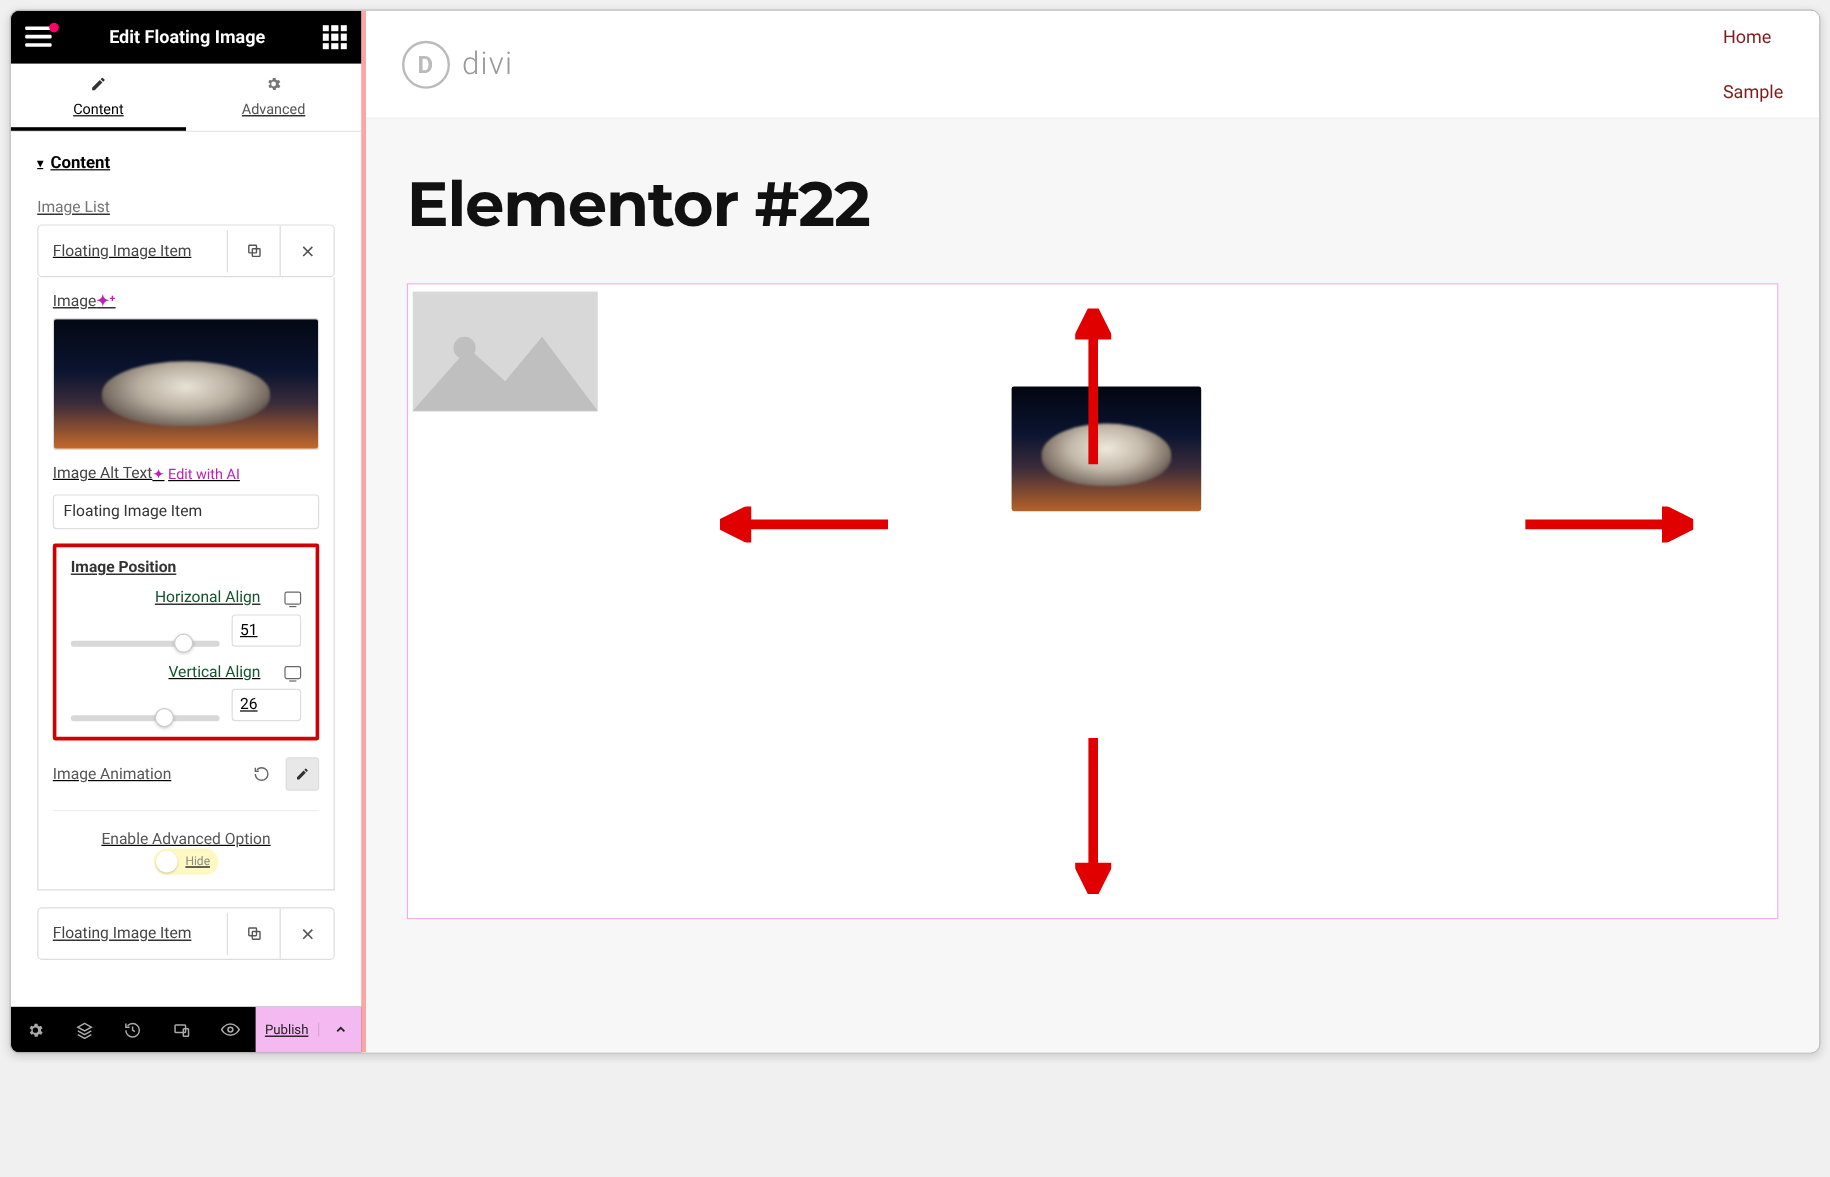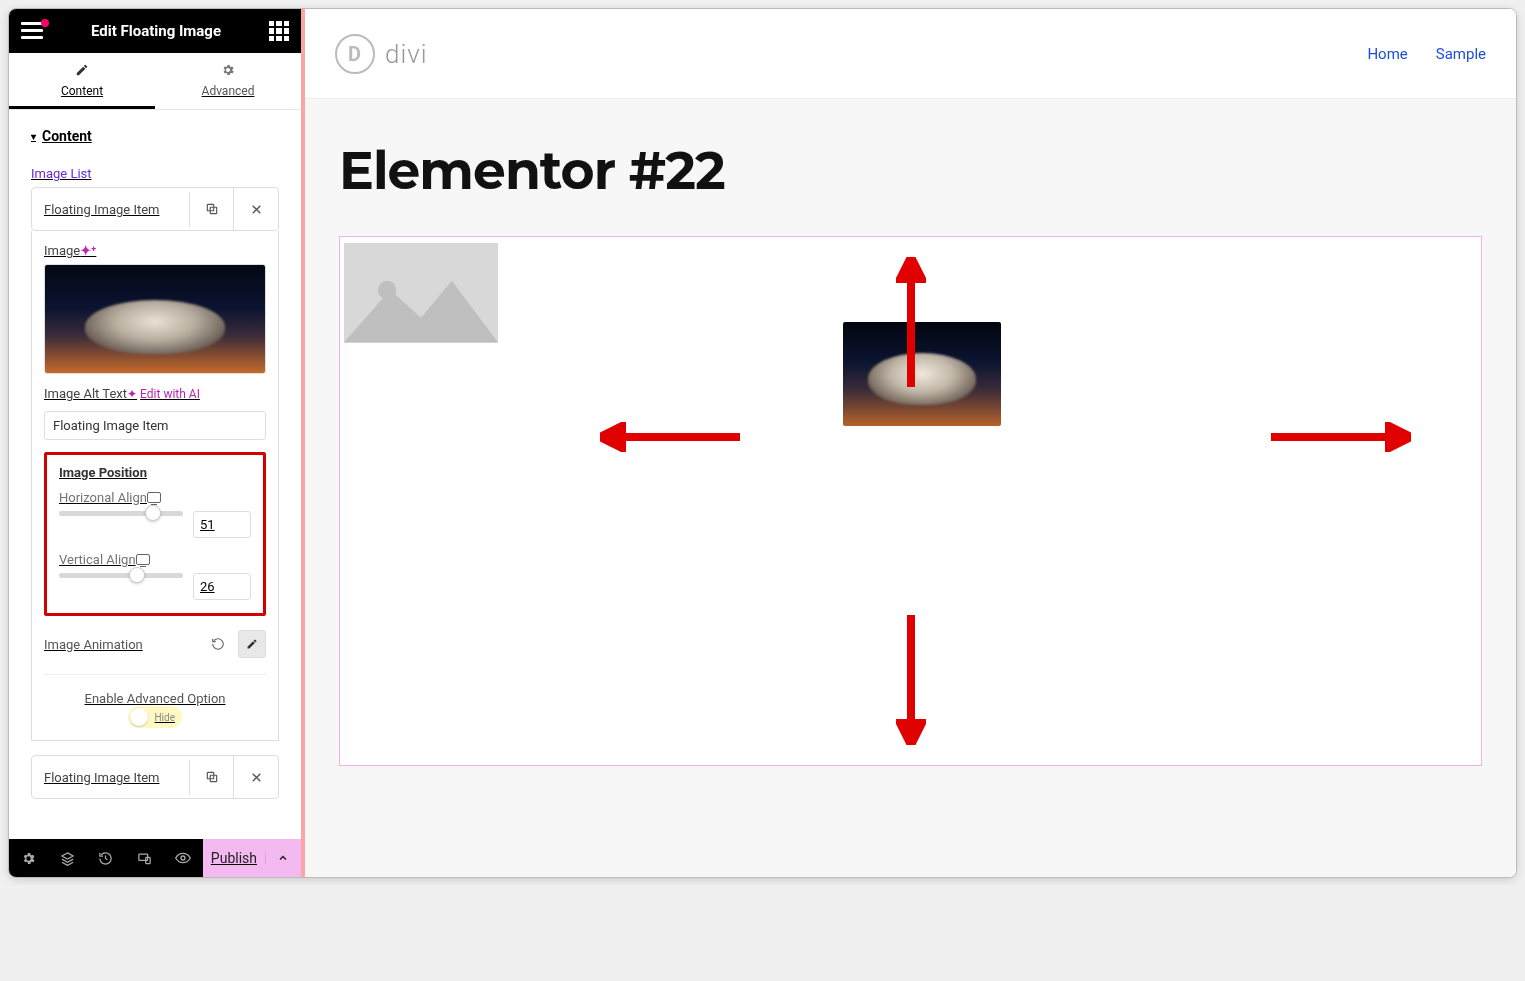--- a/index.html
+++ b/index.html
@@ -22,73 +22,73 @@
 .sb-tabs { display: flex; border-bottom: 1px solid #e5e5e5; }
 .sb-tab { flex: 1; text-align: center; padding: 10px 0 8px; font-size: 12px; color: #555; cursor: pointer; }
 .sb-tab.active { border-bottom: 3px solid #000; color: #000; }
 .tab-icon { margin-bottom: 4px; }
 .pencil-icon, .gear-icon { display: inline-block; }
 
 
 .sb-body { flex: 1; overflow-y: auto; padding: 18px 22px 10px; }
 .section-caret { color: #000; font-weight: 700; font-size: 14px; cursor: pointer; display: flex; align-items: center; gap: 6px; }
 .section-caret::before { content: "▾"; font-size: 10px; }
-.field-label { font-size: 13px; color: #6d28d9; margin-top: 22px; margin-bottom: 6px; }
+.field-label { font-size: 13px; color: #737373; margin-top: 22px; margin-bottom: 6px; }
 
 
 .item-row { display: flex; border: 1px solid #ddd; border-radius: 4px; align-items: center; margin-bottom: 0; }
 .item-row .label { flex: 1; padding: 10px 12px; font-size: 13px; color: #444; border-right: 1px solid #ddd; }
 .row-btn { width: 44px; height: 42px; display: flex; align-items: center; justify-content: center; cursor: pointer; color: #555; border-right: 1px solid #ddd; }
 .row-btn:last-child { border-right: none; }
 
 
 .repeater-panel { border: 1px solid #ddd; border-top: none; padding: 12px; }
 .rp-label-row { display: flex; align-items: center; font-size: 13px; color: #444; margin-bottom: 6px; }
 .sparkle { color: #c21fb3; font-weight: 700; cursor: pointer; }
 .thumb { width: 100%; height: 110px; border: 1px solid #ddd; border-radius: 3px; background: linear-gradient(to top, #c46a2a 0%, #3a2b3a 35%, #0b1430 60%, #040814 100%); position: relative; overflow: hidden; cursor: pointer; }
 .thumb::after { content: ""; position: absolute; left: 18%; right: 18%; top: 32%; bottom: 18%; background: radial-gradient(ellipse at 50% 40%, #e8e2d5 0%, #b8aea0 40%, #766a60 70%, transparent 85%); border-radius: 50% 50% 45% 45%; filter: blur(1px); }
 .text-input { width: 100%; border: 1px solid #ddd; border-radius: 3px; padding: 6px 8px; font-size: 13px; color: #333; margin-top: 4px; }
 .edit-ai { color: #c21fb3; font-size: 12px; cursor: pointer; display: inline-flex; align-items: center; gap: 3px; }
 
 
 .highlight-box { border: 3px solid #d20000; border-radius: 2px; padding: 10px 12px 12px; margin-top: 12px; }
 .hb-title { font-weight: 700; font-size: 13px; color: #333; margin-bottom: 10px; }
-.ctrl-label { font-size: 13px; color: #737373; display: flex; align-items: center; gap: 0; margin-bottom: 6px; }
+.ctrl-label { font-size: 13px; color: #14532d; display: flex; align-items: center; gap: 20px; margin-bottom: 6px; justify-content: flex-end; }
 .device-icon { display:inline-block; width:14px; height:11px; border:1.5px solid #666; border-radius:2px; position:relative; }
 .device-icon::after{ content:""; position:absolute; bottom:-3px; left:3px; right:3px; height:1.5px; background:#666; }
 
-.slider-row { display: flex; align-items: flex-start; gap: 10px; margin-bottom: 14px; }
+.slider-row { display: flex; align-items: flex-end; gap: 10px; margin-bottom: 14px; }
 .slider-track { flex: 1; height: 5px; background: #d8d8d8; border-radius: 3px; position: relative; cursor: pointer; }
 .slider-thumb { position: absolute; top: -6px; width: 16px; height: 16px; background: #fff; border: 1px solid #ccc; border-radius: 50%; box-shadow: 0 1px 3px rgba(0,0,0,0.2); margin-left: -8px; }
 .num-input { width: 58px; border: 1px solid #ddd; border-radius: 3px; padding: 5px 6px; font-size: 13px; text-align: left; }
 
 .anim-row { display:flex; justify-content:space-between; align-items:center; margin-top:14px; font-size:13px; color:#555;}
 .anim-btns { display:flex; gap:6px; }
 .anim-btn { width:28px; height:28px; border:1px solid #ddd; border-radius:3px; display:flex; align-items:center; justify-content:center; cursor:pointer; color:#555; }
 .anim-btn.active{ background:#e8e8e8; }
 .divider { height:1px; background:#eee; margin:16px 0; }
 .adv-row { display:flex; justify-content:space-between; align-items:center; font-size:13px; color:#555;flex-direction:column;}
 .toggle { width:54px; height:22px; background:#fef9c3; border-radius:11px; position:relative; cursor:pointer; font-size:10px; color:#888; display:flex; align-items:center; justify-content:flex-end; padding:0 7px; }
 .toggle::before{ content:""; position:absolute; left:2px; top:2px; width:18px; height:18px; background:#fff; border-radius:50%; box-shadow:0 1px 2px rgba(0,0,0,0.2); }
 
 .second-item { margin-top:14px; }
 
 
 .sb-footer { height: 38px; background: #000; display: flex; align-items: stretch; }
 .ft-btn { width: 42px; display:flex; align-items:center; justify-content:center; color:#bbb; cursor:pointer; }
 .publish-area { flex:1; background:#f3b9f0; display:flex; align-items:center; }
-.publish-btn { flex:1; text-align:center; color:#222; font-size:14px; cursor:pointer; padding:0 8px; }
+.publish-btn { flex:1; text-align:center; color:#222; font-size:11px; cursor:pointer; padding:0 8px; }
 .publish-caret { width:36px; display:flex; align-items:center; justify-content:center; border-left:1px solid rgba(0,0,0,0.1); cursor:pointer; color:#222; }
 
 
 .canvas { flex:1; background:#f7f7f7; position:relative; overflow:hidden; }
 .site-header { height:90px; background:#fff; border-bottom:1px solid #eee; display:flex; align-items:center; padding:0 30px; }
 .logo { display:flex; align-items:center; gap:10px; color:#999; font-size:26px; letter-spacing:1px; font-weight:300; }
 .logo-circle{ width:40px; height:40px; border:2px solid #bbb; border-radius:50%; display:flex; align-items:center; justify-content:center; font-size:20px; font-weight:700; color:#bbb;}
-.nav-links { margin-left:auto; display:flex; gap:28px; color:#1d4ed8; font-size:15px; }
+.nav-links { margin-left:auto; display:flex; gap:28px; color:#7f1d1d; font-size:15px;flex-direction:column; }
 .nav-links span{ cursor:pointer; }
 
 .page-area { padding:40px 34px; }
 .page-title { font-size:52px; font-weight:700; color:#111; letter-spacing:-1px; margin-bottom:34px; font-family: Montserrat, sans-serif; }
 
 .widget-frame { border:1px solid #f0b0ea; background:#fff; height:530px; position:relative; }
 .placeholder { position:absolute; left:4px; top:6px; width:154px; height:100px; background:#d8d8d8; }
 .placeholder svg{ width:100%; height:100%; }
 
 .float-img { position:absolute; left:51%; top:26%; transform:translate(-50%,-50%); width:158px; height:104px; background: linear-gradient(to top, #b5622a 0%, #3a2b3a 35%, #0b1430 62%, #030610 100%); border-radius:2px; overflow:hidden; }

